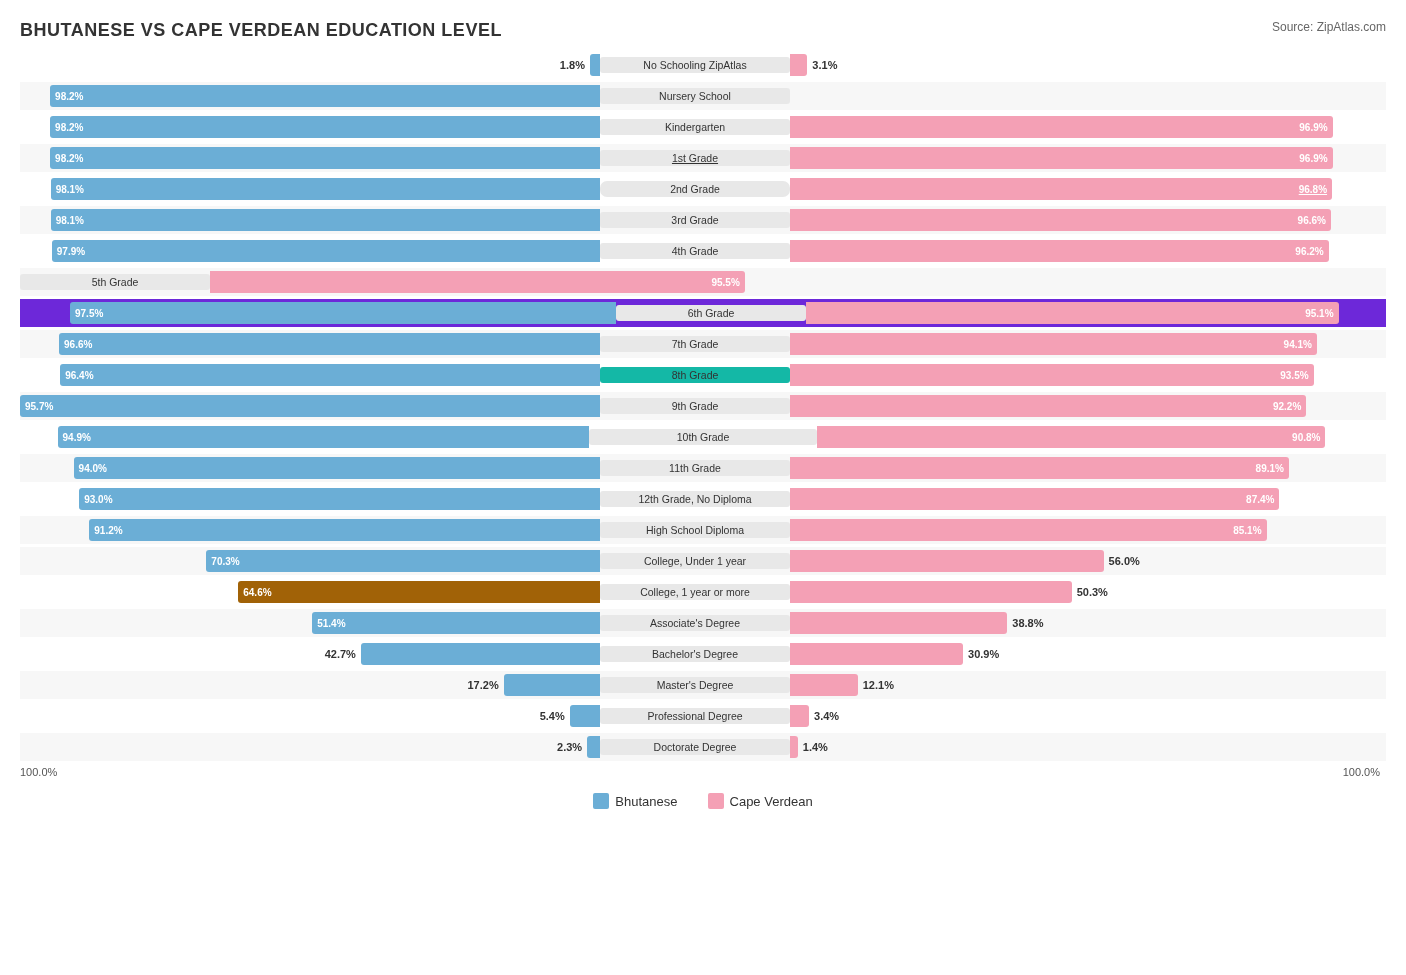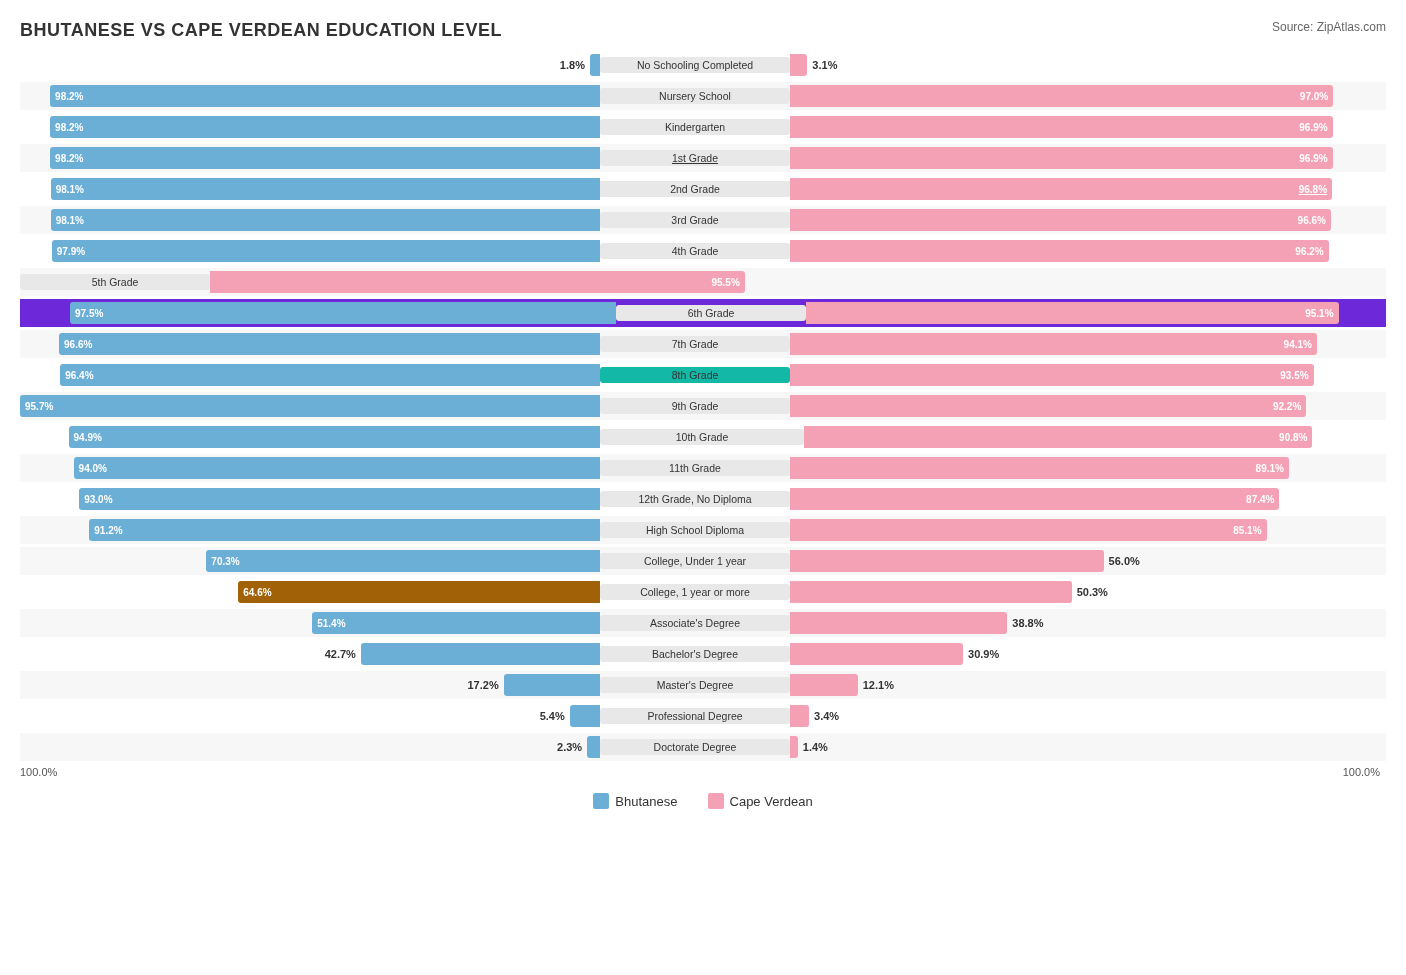--- a/index.html
+++ b/index.html
@@ -81,38 +81,33 @@
   <div class="title">BHUTANESE VS CAPE VERDEAN EDUCATION LEVEL</div>
   <div class="source">Source: ZipAtlas.com</div>
 
   <div class="chart-area" id="chart-area">
 
   <div style="display: flex; align-items: center; margin-bottom: 3px; height: 28px; background: rgb(255, 255, 255);">
         <div style="width: 580px; display: flex; align-items: center; justify-content: flex-end;">
           <span style="font-size: 11px; color: rgb(51, 51, 51); font-weight: bold; white-space: nowrap; margin-right: 5px;">1.8%</span>
           <div style="height: 22px; background: rgb(107, 174, 214); width: 10.08px; border-radius: 3px 0px 0px 3px;"></div>
         </div>
-        <div style="width: 190px; text-align: center; font-size: 10.5px; color: rgb(51, 51, 51); background: rgb(232, 232, 232); border-radius: 3px; padding: 2px 4px; z-index: 2; flex-shrink: 0; white-space: nowrap; overflow: hidden; text-overflow: ellipsis;">No Schooling Completed</div>
+        <div style="width: 190px; text-align: center; font-size: 10.5px; color: rgb(51, 51, 51); background: rgb(232, 232, 232); border-radius: 3px; padding: 2px 4px; z-index: 2; flex-shrink: 0; white-space: nowrap; overflow: hidden; text-overflow: ellipsis;">No Schooling ZipAtlas</div>
         <div style="width: 580px; display: flex; align-items: center;">
           <div style="height: 22px; background: rgb(244, 160, 181); width: 17.36px; border-radius: 0px 3px 3px 0px;"></div>
           <span style="font-size: 11px; color: rgb(51, 51, 51); font-weight: bold; white-space: nowrap; margin-left: 5px;">3.1%</span>
         </div>
       </div>
       <div style="display: flex; align-items: center; margin-bottom: 3px; height: 28px; background: rgb(247, 247, 247);">
         <div style="width: 580px; display: flex; align-items: center; justify-content: flex-end;">
           <div style="height: 22px; background: rgb(107, 174, 214); width: 549.92px; border-radius: 3px 0px 0px 3px; position: relative; display: flex; align-items: center;">
             <span style="font-size: 10px; color: rgb(255, 255, 255); font-weight: bold; position: absolute; left: 5px; white-space: nowrap;">98.2%</span>
           </div>
         </div>
         <div style="width: 190px; text-align: center; font-size: 10.5px; color: rgb(51, 51, 51); background: rgb(232, 232, 232); border-radius: 3px; padding: 2px 4px; z-index: 2; flex-shrink: 0; white-space: nowrap; overflow: hidden; text-overflow: ellipsis;">Nursery School</div>
-        <div style="width: 580px; display: flex; align-items: center;">
-          <div style="height: 22px; background: rgb(244, 160, 181); width: 543.2px; border-radius: 0px 3px 3px 0px; position: relative; display: flex; align-items: center;">
-            <span style="font-size: 10px; color: rgb(255, 255, 255); font-weight: bold; position: absolute; right: 5px; white-space: nowrap;">97.0%</span>
-          </div>
-        </div>
       </div>
       <div style="display: flex; align-items: center; margin-bottom: 3px; height: 28px; background: rgb(255, 255, 255);">
         <div style="width: 580px; display: flex; align-items: center; justify-content: flex-end;">
           <div style="height: 22px; background: rgb(107, 174, 214); width: 549.92px; border-radius: 3px 0px 0px 3px; position: relative; display: flex; align-items: center;">
             <span style="font-size: 10px; color: rgb(255, 255, 255); font-weight: bold; position: absolute; left: 5px; white-space: nowrap;">98.2%</span>
           </div>
         </div>
         <div style="width: 190px; text-align: center; font-size: 10.5px; color: rgb(51, 51, 51); background: rgb(232, 232, 232); border-radius: 3px; padding: 2px 4px; z-index: 2; flex-shrink: 0; white-space: nowrap; overflow: hidden; text-overflow: ellipsis;">Kindergarten</div>
         <div style="width: 580px; display: flex; align-items: center;">
           <div style="height: 22px; background: rgb(244, 160, 181); width: 542.64px; border-radius: 0px 3px 3px 0px; position: relative; display: flex; align-items: center;">
@@ -132,21 +127,21 @@
             <span style="font-size: 10px; color: rgb(255, 255, 255); font-weight: bold; position: absolute; right: 5px; white-space: nowrap;">96.9%</span>
           </div>
         </div>
       </div>
       <div style="display: flex; align-items: center; margin-bottom: 3px; height: 28px; background: rgb(255, 255, 255);">
         <div style="width: 580px; display: flex; align-items: center; justify-content: flex-end;">
           <div style="height: 22px; background: rgb(107, 174, 214); width: 549.36px; border-radius: 3px 0px 0px 3px; position: relative; display: flex; align-items: center;">
             <span style="font-size: 10px; color: rgb(255, 255, 255); font-weight: bold; position: absolute; left: 5px; white-space: nowrap;">98.1%</span>
           </div>
         </div>
-        <div style="width: 190px; text-align: center; font-size: 10.5px; color: rgb(51, 51, 51); background: rgb(232, 232, 232); border-radius: 1px; padding: 2px 4px; z-index: 2; flex-shrink: 0; white-space: nowrap; overflow: hidden; text-overflow: ellipsis;">2nd Grade</div>
+        <div style="width: 190px; text-align: center; font-size: 10.5px; color: rgb(51, 51, 51); background: rgb(232, 232, 232); border-radius: 7px; padding: 2px 4px; z-index: 2; flex-shrink: 0; white-space: nowrap; overflow: hidden; text-overflow: ellipsis;">2nd Grade</div>
         <div style="width: 580px; display: flex; align-items: center;">
           <div style="height: 22px; background: rgb(244, 160, 181); width: 542.08px; border-radius: 0px 3px 3px 0px; position: relative; display: flex; align-items: center;">
             <span style="font-size: 10px; color: rgb(255, 255, 255); font-weight: bold; position: absolute; right: 5px; white-space: nowrap; text-decoration: underline;">96.8%</span>
           </div>
         </div>
       </div>
       <div style="display: flex; align-items: center; margin-bottom: 3px; height: 28px; background: rgb(247, 247, 247);">
         <div style="width: 580px; display: flex; align-items: center; justify-content: flex-end;">
           <div style="height: 22px; background: rgb(107, 174, 214); width: 549.36px; border-radius: 3px 0px 0px 3px; position: relative; display: flex; align-items: center;">
             <span style="font-size: 10px; color: rgb(255, 255, 255); font-weight: bold; position: absolute; left: 5px; white-space: nowrap;">98.1%</span>
@@ -231,21 +226,21 @@
             <span style="font-size: 10px; color: rgb(255, 255, 255); font-weight: bold; position: absolute; right: 5px; white-space: nowrap;">92.2%</span>
           </div>
         </div>
       </div>
       <div style="display: flex; align-items: center; margin-bottom: 3px; height: 28px; background: rgb(255, 255, 255);">
         <div style="width: 580px; display: flex; align-items: center; justify-content: flex-end;">
           <div style="height: 22px; background: rgb(107, 174, 214); width: 531.44px; border-radius: 3px 0px 0px 3px; position: relative; display: flex; align-items: center;">
             <span style="font-size: 10px; color: rgb(255, 255, 255); font-weight: bold; position: absolute; left: 5px; white-space: nowrap;">94.9%</span>
           </div>
         </div>
-        <div style="width: 204px; text-align: center; font-size: 10.5px; color: rgb(51, 51, 51); background: rgb(232, 232, 232); border-radius: 3px; padding: 2px 16px; z-index: 2; flex-shrink: 0; white-space: nowrap; overflow: hidden; text-overflow: ellipsis;">10th Grade</div>
+        <div style="width: 228px; text-align: center; font-size: 10.5px; color: rgb(51, 51, 51); background: rgb(232, 232, 232); border-radius: 3px; padding: 2px 16px; z-index: 2; flex-shrink: 0; white-space: nowrap; overflow: hidden; text-overflow: ellipsis;">10th Grade</div>
         <div style="width: 580px; display: flex; align-items: center;">
           <div style="height: 22px; background: rgb(244, 160, 181); width: 508.48px; border-radius: 0px 3px 3px 0px; position: relative; display: flex; align-items: center;">
             <span style="font-size: 10px; color: rgb(255, 255, 255); font-weight: bold; position: absolute; right: 5px; white-space: nowrap;">90.8%</span>
           </div>
         </div>
       </div>
       <div style="display: flex; align-items: center; margin-bottom: 3px; height: 28px; background: rgb(247, 247, 247);">
         <div style="width: 580px; display: flex; align-items: center; justify-content: flex-end;">
           <div style="height: 22px; background: rgb(107, 174, 214); width: 526.4px; border-radius: 3px 0px 0px 3px; position: relative; display: flex; align-items: center;">
             <span style="font-size: 10px; color: rgb(255, 255, 255); font-weight: bold; position: absolute; left: 5px; white-space: nowrap;">94.0%</span>

